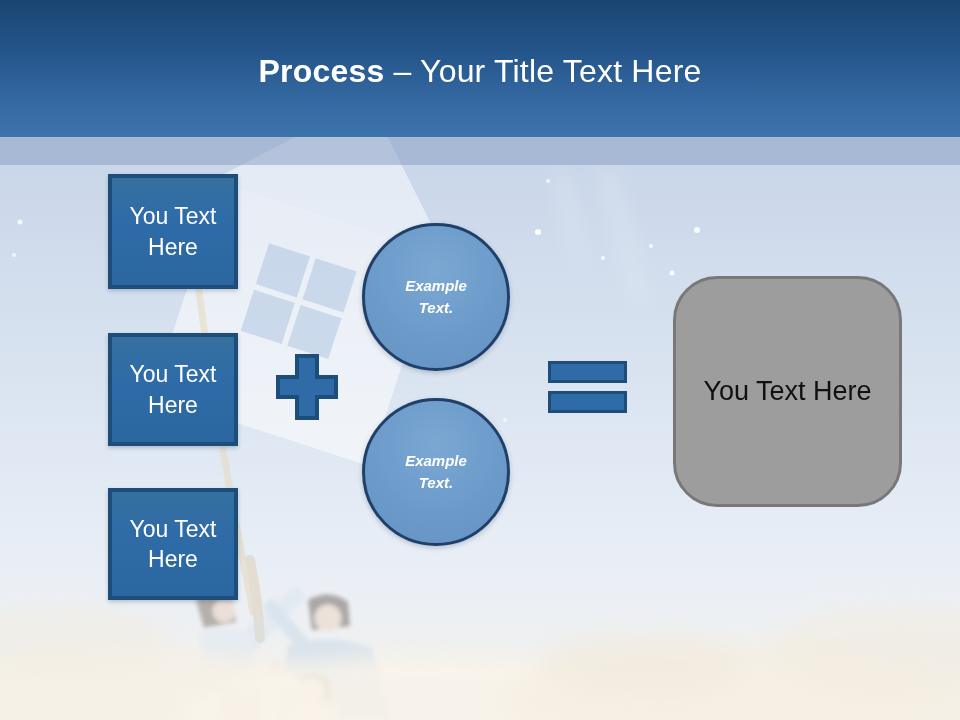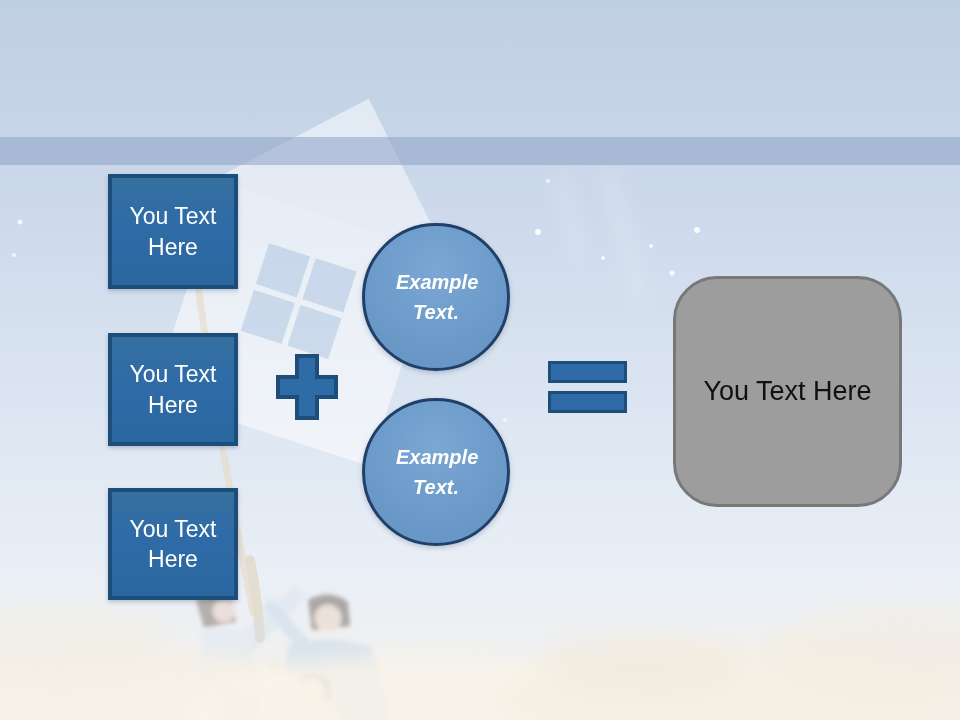--- a/index.html
+++ b/index.html
@@ -42,21 +42,21 @@
   .pbox .lbl{width:110px;}
   .pbox1{top:174px;height:115px;}
   .pbox2{top:333px;height:113px;}
   .pbox3{top:488px;height:112px;}
   
   .circle{
     position:absolute;left:362px;width:148px;height:148px;border-radius:50%;
     background:radial-gradient(circle at 50% 32%,#7ba7d3 0%,#6c9bca 55%,#6493c3 100%);
     border:3px solid #20406a;box-sizing:border-box;
     display:flex;align-items:center;justify-content:center;text-align:center;
-    color:#fff;font-size:20px;font-weight:bold;font-style:italic;line-height:1.5;
+    color:#fff;font-size:15px;font-weight:bold;font-style:italic;line-height:1.5;
     box-shadow:0 2px 5px rgba(30,60,100,.25);
   }
   .circle .lbl{width:80px;}
   .circle1{top:223px;}
   .circle2{top:398px;}
   
   .plus{position:absolute;left:275px;top:353px;width:64px;height:68px;}
   
   .equals{position:absolute;left:548px;top:361px;width:79px;}
   .equals .bar{
@@ -148,20 +148,26 @@
       <circle cx="672" cy="273" r="2.5" opacity="0.85"></circle>
       <circle cx="548" cy="181" r="2" opacity="0.7"></circle>
       <circle cx="20" cy="222" r="2.5" opacity="0.8"></circle>
       <circle cx="14" cy="255" r="2" opacity="0.7"></circle>
       <circle cx="505" cy="420" r="2" opacity="0.6"></circle>
     </g>
   </svg>
 
   <div class="band"></div>
 
+  <div class="header">
+    <div class="title">
+      <span class="bold">Process</span>
+      <span>– Your Title Text Here</span>
+    </div>
+  </div>
 
   <div class="pbox pbox1">
     <span class="lbl">You Text Here</span>
   </div>
   <div class="pbox pbox2">
     <span class="lbl">You Text Here</span>
   </div>
   <div class="pbox pbox3">
     <span class="lbl">You Text Here</span>
   </div>

